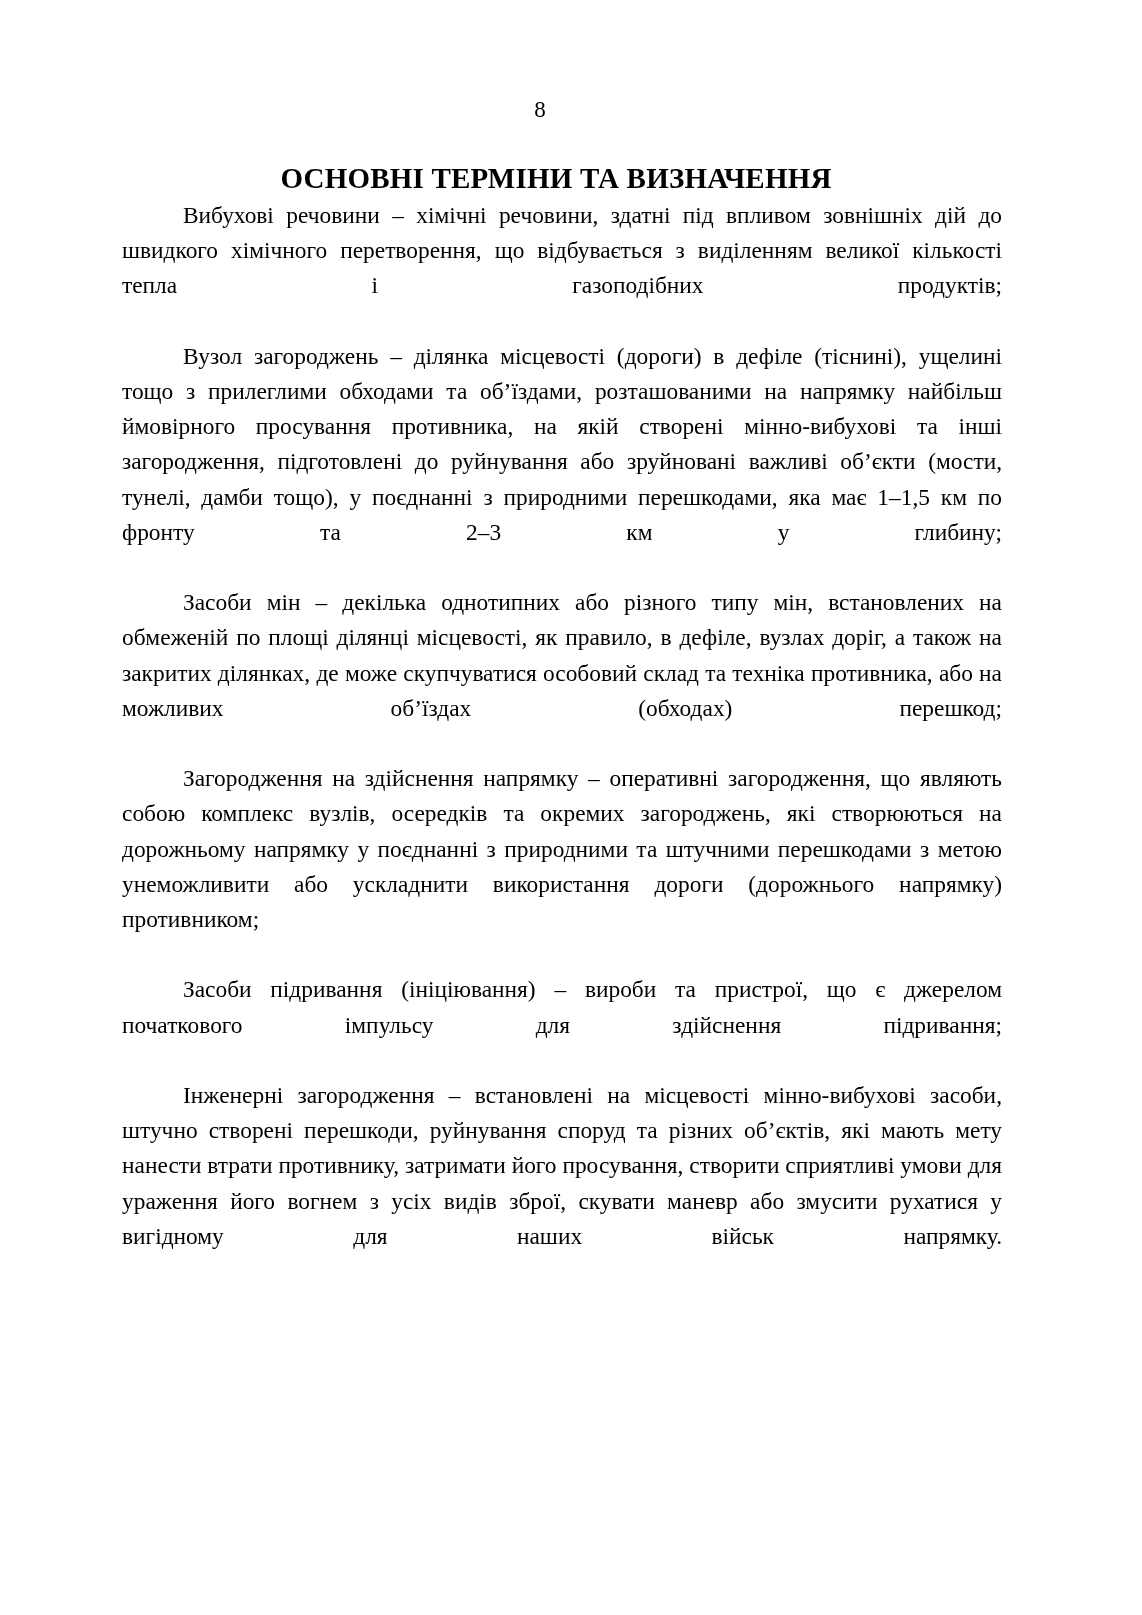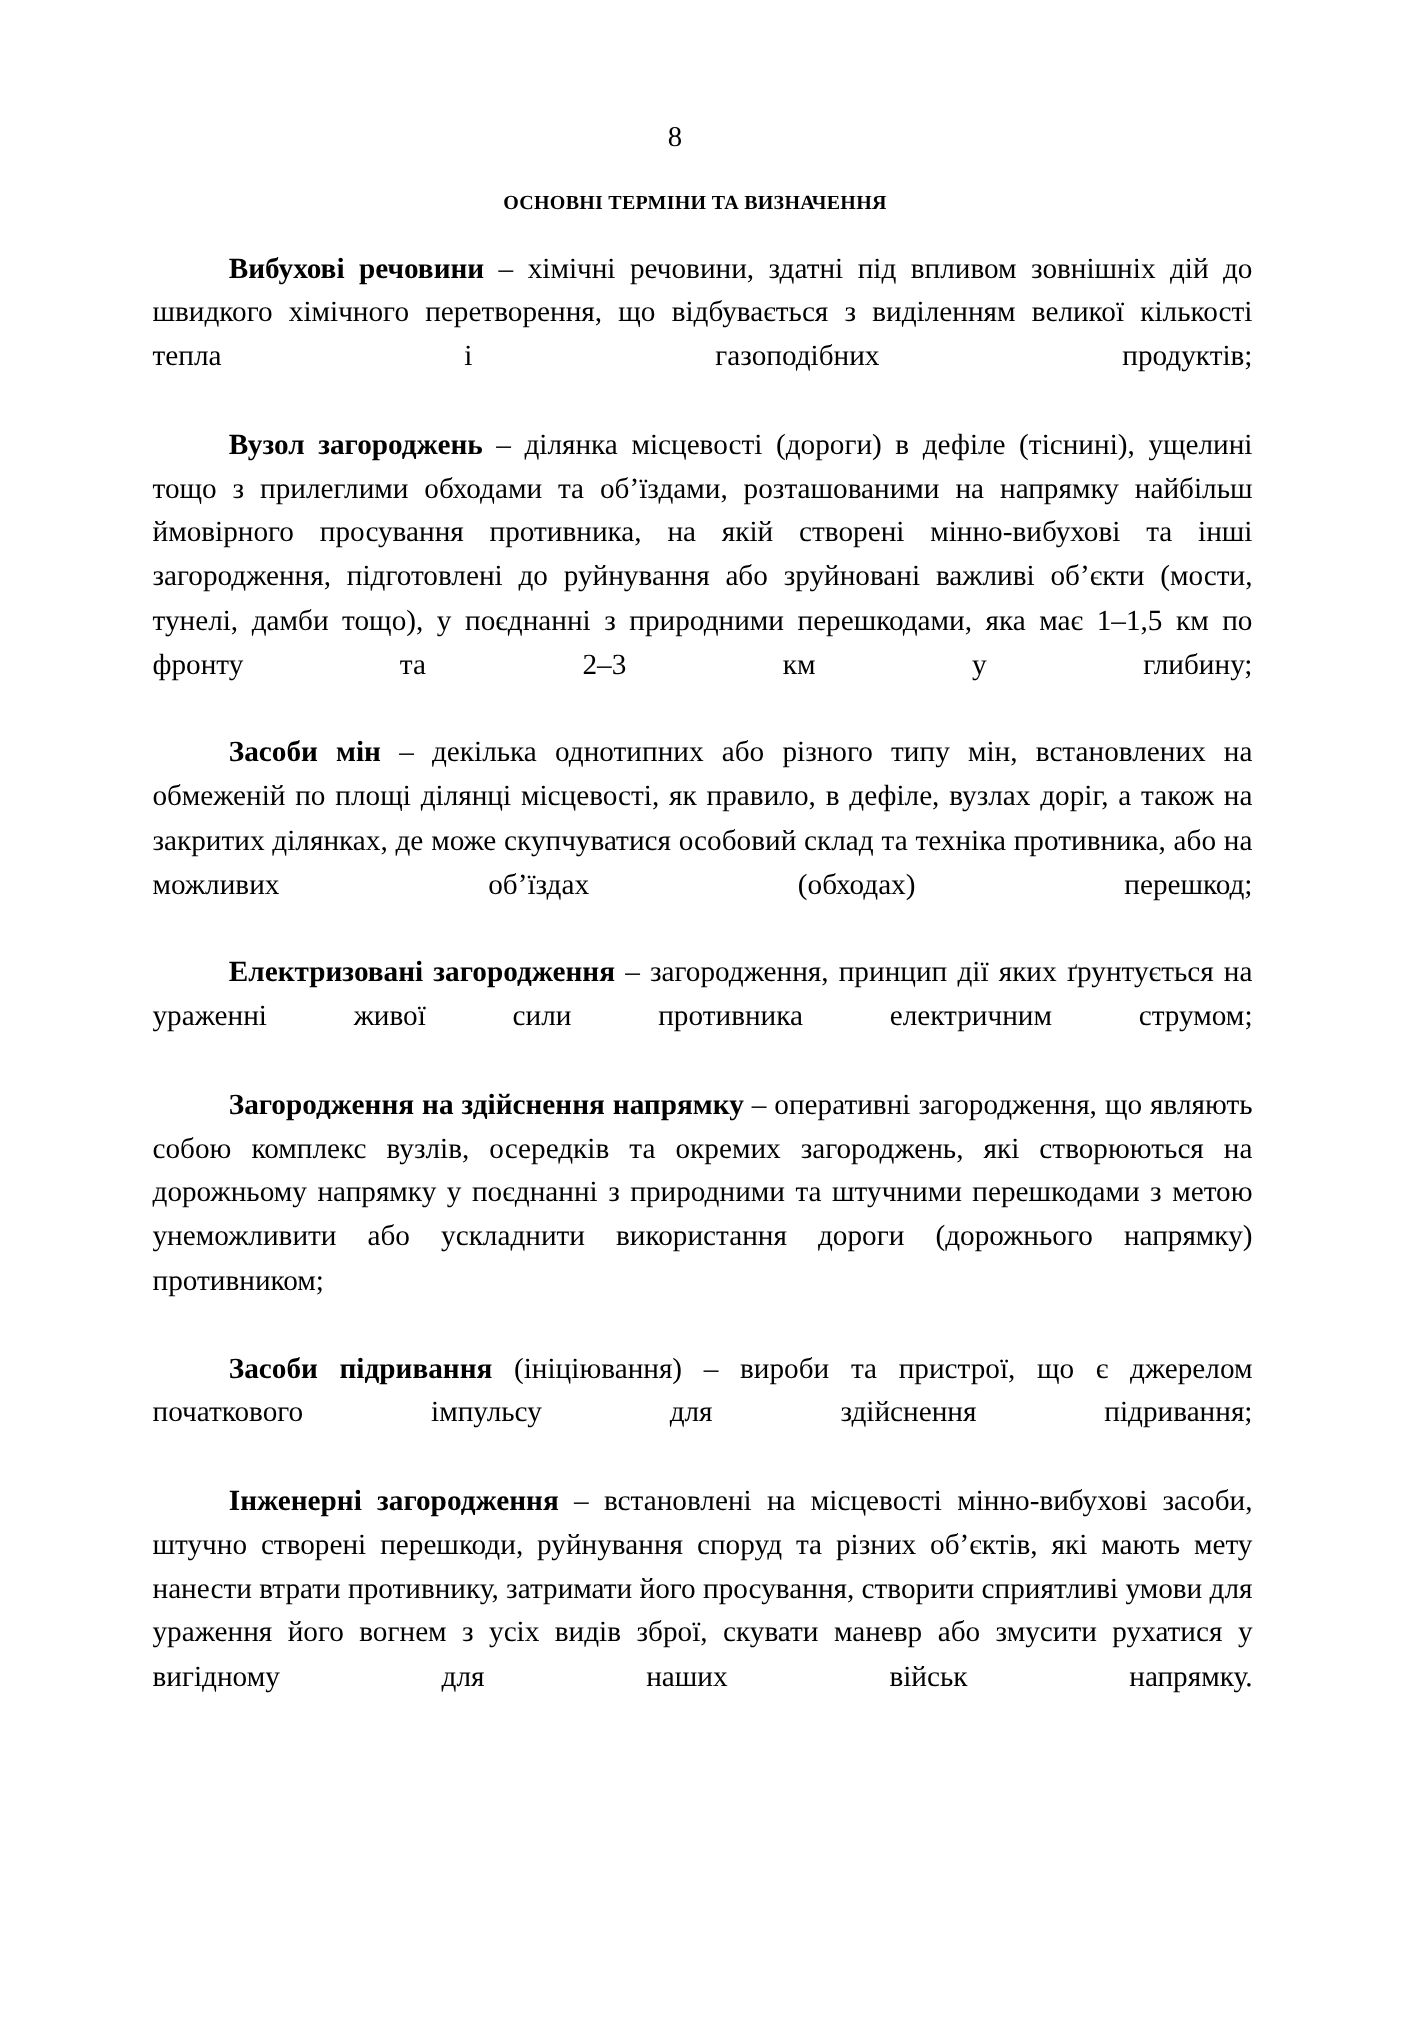--- a/index.html
+++ b/index.html
@@ -32,21 +32,21 @@
     font-size: 23px;
     line-height: 1.2;
     font-family: "Liberation Serif", "DejaVu Serif", serif;
   }
   .doc-title {
     position: absolute;
     top: 143px;
     left: 0;
     width: 1112px;
     text-align: center;
-    font-size: 16px;
+    font-size: 29px;
     font-weight: bold;
     letter-spacing: 0.2px;
     font-family: "Liberation Serif", "DejaVu Serif", serif;
   }
   .body-area {
     position: absolute;
     top: 198px;
     left: 122px;
     width: 880px;
   }
@@ -55,21 +55,21 @@
     padding: 0;
     text-indent: 61px;
     text-align: justify;
     text-justify: inter-word;
     font-size: 23.4px;
     line-height: 35.2px;
     font-family: "Liberation Serif", "DejaVu Serif", serif;
     hyphens: none;
   }
   p.term .lead {
-    font-weight: bold;
+    font-weight: normal;
     margin-top: 17px;
   }
   
   p.term::after {
     content: "";
     display: inline-block;
     width: 100%;
   }
 </style>
 </head>
@@ -79,19 +79,18 @@
 
   <div class="page-number">8</div>
 
   <h1 class="doc-title">ОСНОВНІ ТЕРМІНИ ТА ВИЗНАЧЕННЯ</h1>
 
   <div class="body-area">
 
   <p class="term"><span class="lead">Вибухові речовини</span><span class="def"> – хімічні речовини, здатні під впливом зовнішніх дій до швидкого хімічного перетворення, що відбувається з виділенням великої кількості тепла і газоподібних продуктів;</span></p>
       <p class="term"><span class="lead">Вузол загороджень</span><span class="def"> – ділянка місцевості (дороги) в дефіле (тіснині), ущелині тощо з прилеглими обходами та об’їздами, розташованими на напрямку найбільш ймовірного просування противника, на якій створені мінно-вибухові та інші загородження, підготовлені до руйнування або зруйновані важливі об’єкти (мости, тунелі, дамби тощо), у поєднанні з природними перешкодами, яка має 1–1,5 км по фронту та 2–3 км у глибину;</span></p>
       <p class="term"><span class="lead">Засоби мін</span><span class="def"> – декілька однотипних або різного типу мін, встановлених на обмеженій по площі ділянці місцевості, як правило, в дефіле, вузлах доріг, а також на закритих ділянках, де може скупчуватися особовий склад та техніка противника, або на можливих об’їздах (обходах) перешкод;</span></p>
-      <p class="term"><span class="lead">Електризовані загородження</span><span class="def"> – загородження, принцип дії яких ґрунтується на ураженні живої сили противника електричним струмом;</span></p>
       <p class="term"><span class="lead">Загородження на здійснення напрямку</span><span class="def"> – оперативні загородження, що являють собою комплекс вузлів, осередків та окремих загороджень, які створюються на дорожньому напрямку у поєднанні з природними та штучними перешкодами з метою унеможливити або ускладнити використання дороги (дорожнього напрямку) противником;</span></p>
       <p class="term"><span class="lead">Засоби підривання</span><span class="def"> (ініціювання) – вироби та пристрої, що є джерелом початкового імпульсу для здійснення підривання;</span></p>
       <p class="term"><span class="lead">Інженерні загородження</span><span class="def"> – встановлені на місцевості мінно-вибухові засоби, штучно створені перешкоди, руйнування споруд та різних об’єктів, які мають мету нанести втрати противнику, затримати його просування, створити сприятливі умови для ураження його вогнем з усіх видів зброї, скувати маневр або змусити рухатися у вигідному для наших військ напрямку.</span></p>
     </div>
 
 </div>
 
 </body></html>

